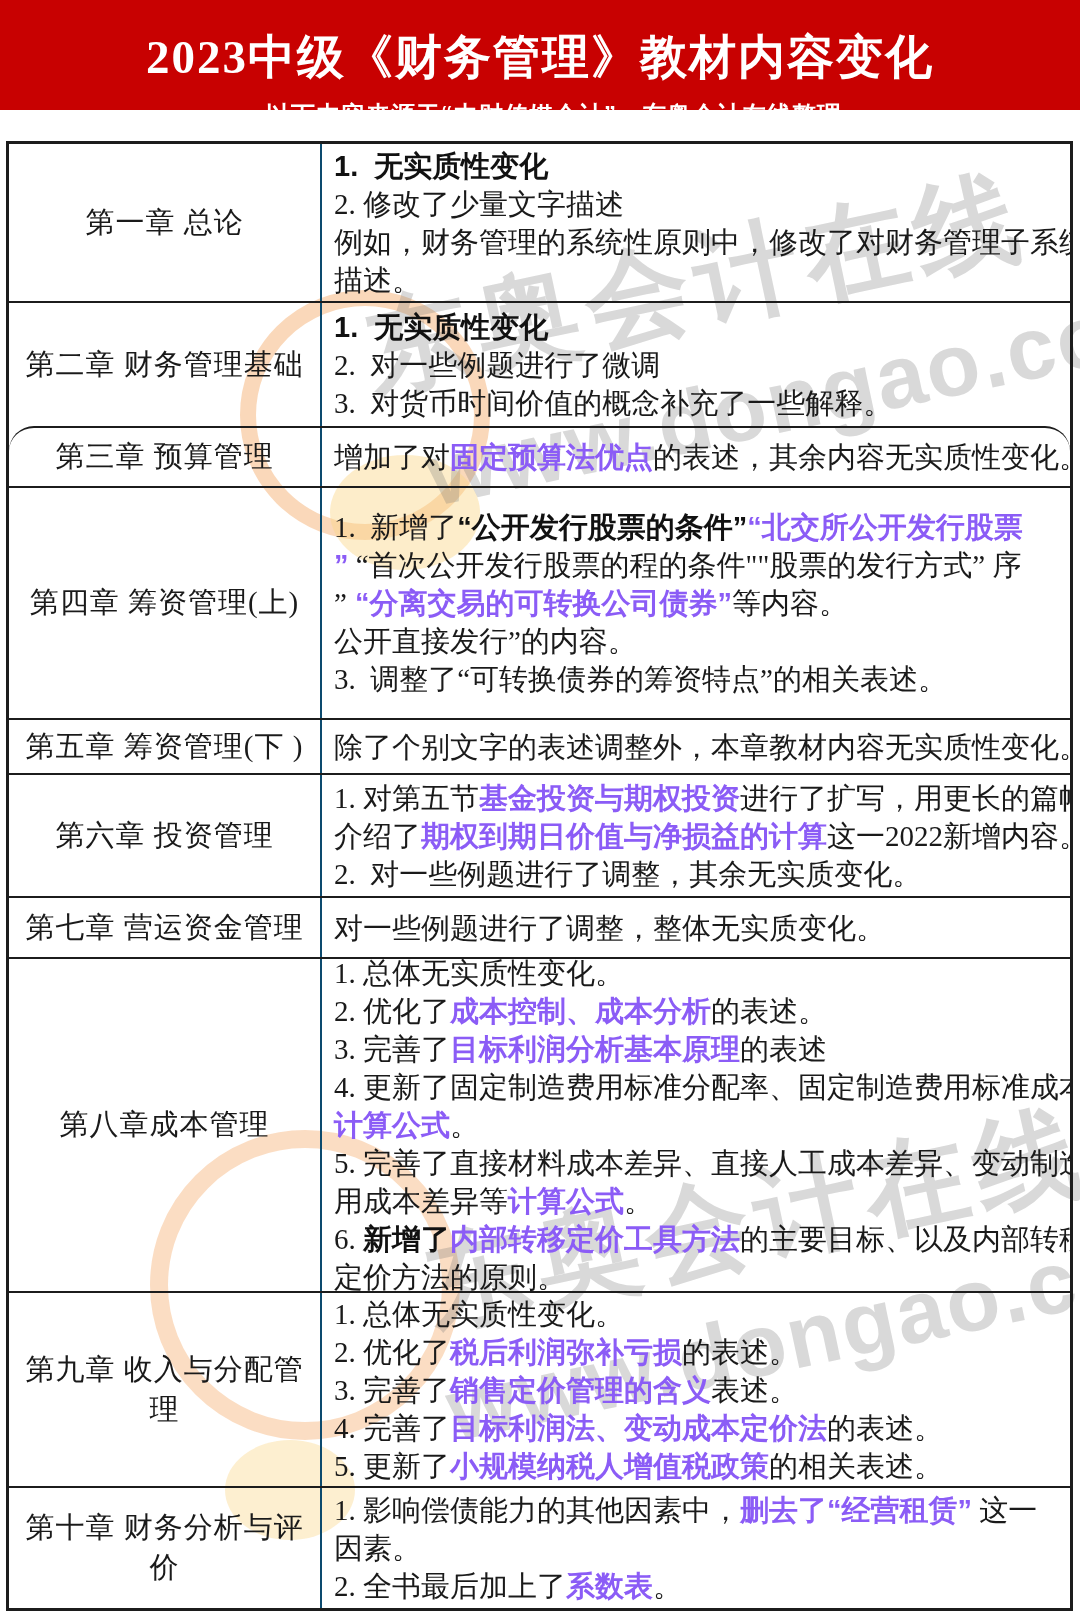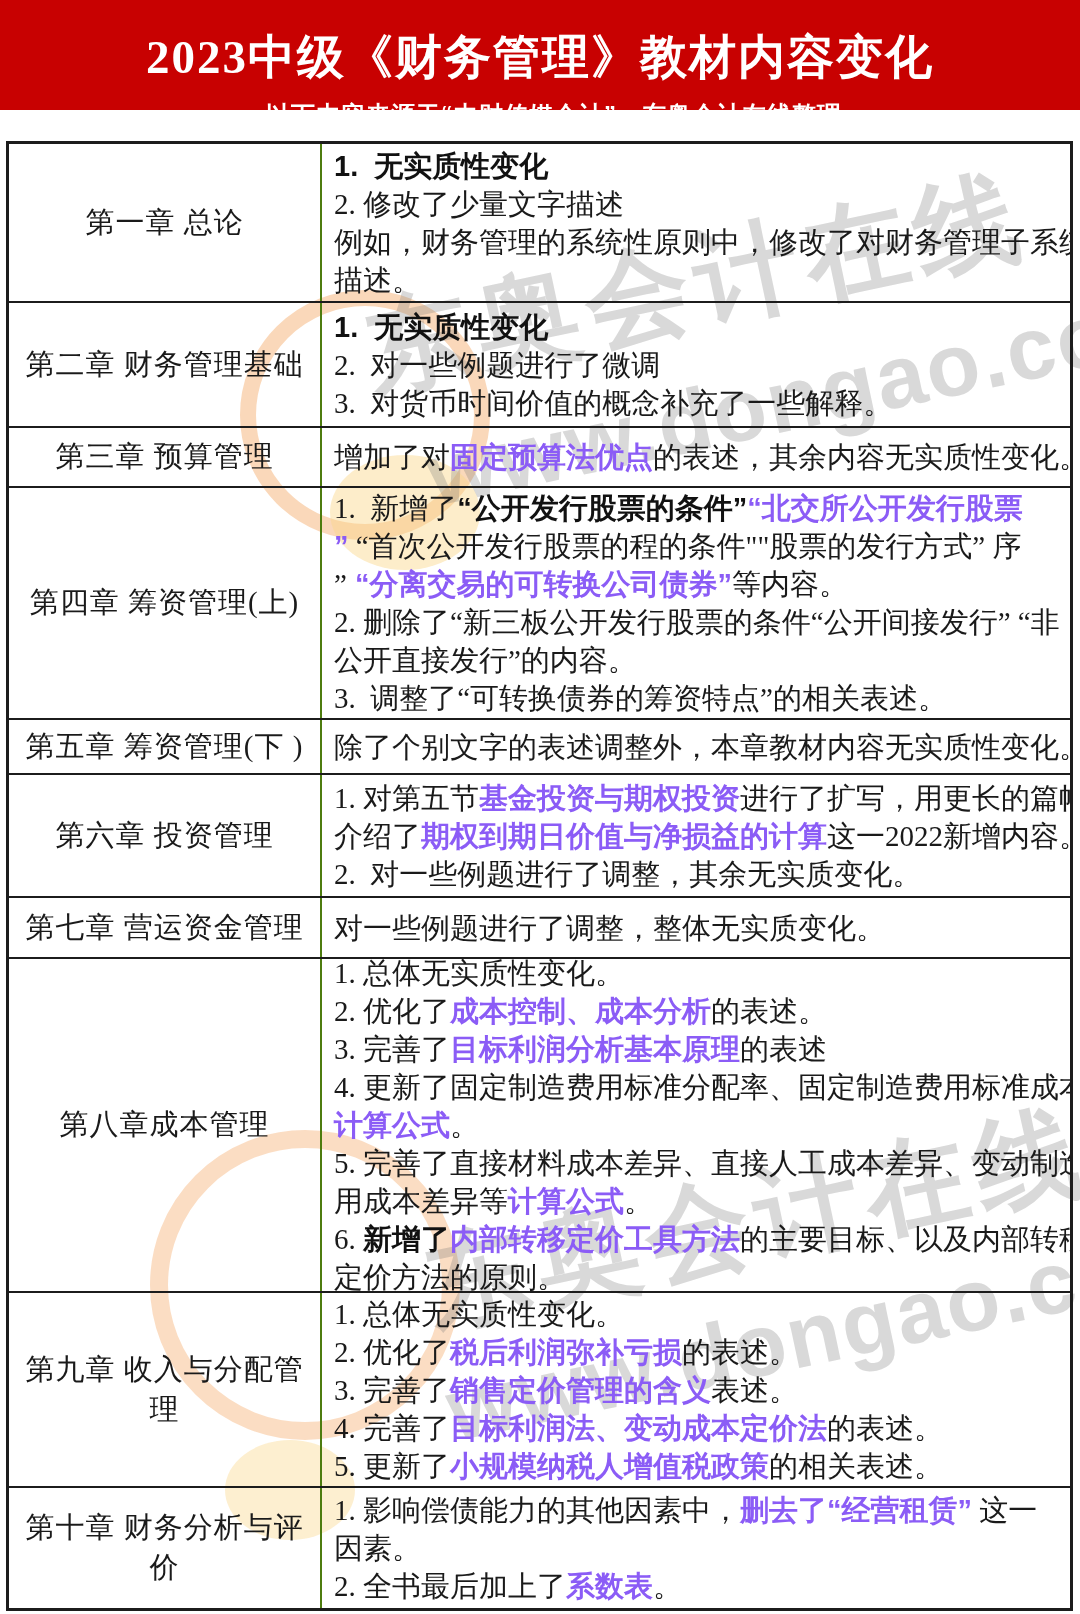--- a/index.html
+++ b/index.html
@@ -41,30 +41,30 @@
   
   .table{
     position:absolute;left:6px;top:141px;width:1067px;height:1470px;
     box-sizing:border-box;border:3px solid #1c1c1c;z-index:2;
     display:flex;flex-direction:column;background:transparent;
   }
   .row{display:flex;box-sizing:border-box;}
   .row + .row{border-top:2px solid #1c1c1c;}
   .row:nth-child(1){height:157px;}
   .row:nth-child(2){height:125px;}
-  .row:nth-child(3){height:60px;}
+  .row:nth-child(3){height:60px;border-radius:25px;}
   .row:nth-child(4){height:232px;}
   .row:nth-child(5){height:55px;}
   .row:nth-child(6){height:123px;}
   .row:nth-child(7){height:61px;}
   .row:nth-child(8){height:334px;}
   .row:nth-child(9){height:195px;}
   .row:nth-child(10){height:122px;}
   .cell-chapter{
-    flex:0 0 313px;box-sizing:border-box;border-right:2px solid #4d7c0f;
+    flex:0 0 313px;box-sizing:border-box;border-right:2px solid #0c4a6e;
     display:flex;align-items:center;justify-content:center;text-align:center;
     font-size:29px;color:#1a1a1a;letter-spacing:1px;padding:0 6px;
   }
   .cell-content{
     flex:1;display:flex;flex-direction:column;justify-content:center;
     padding:4px 6px 4px 12px;overflow:hidden;
   }
   .line{line-height:38px;font-size:29px;color:#1a1a1a;white-space:pre;}
   .seg-n{font-family:"Liberation Serif","DejaVu Serif",serif;}
   .seg-b{font-family:"Liberation Sans","DejaVu Sans",sans-serif;font-weight:bold;color:#111111;}
@@ -110,21 +110,20 @@
       <div class="cell-content">
         <div class="line"><span class="seg-n">增加了对</span><span class="seg-rb">固定预算法优点</span><span class="seg-n">的表述，其余内容无实质性变化。</span></div>
       </div>
     </div>
     <div class="row">
       <div class="cell-chapter">第四章 筹资管理(上)</div>
       <div class="cell-content">
         <div class="line"><span class="seg-n">1.  新增了</span><span class="seg-b">“公开发行股票的条件”</span><span class="seg-rb">“北交所公开发行股票</span></div>
         <div class="line"><span class="seg-rb">”</span><span class="seg-n"> “首次公开发行股票的程的条件""股票的发行方式” 序</span></div>
         <div class="line"><span class="seg-n">”</span><span class="seg-rb"> “分离交易的可转换公司债券”</span><span class="seg-n">等内容。</span></div>
-        <div class="line"><span class="seg-n">2. 删除了“新三板公开发行股票的条件“公开间接发行” “非</span></div>
         <div class="line"><span class="seg-n">公开直接发行”的内容。</span></div>
         <div class="line"><span class="seg-n">3.  调整了“可转换债券的筹资特点”的相关表述。</span></div>
       </div>
     </div>
     <div class="row">
       <div class="cell-chapter">第五章 筹资管理(下 )</div>
       <div class="cell-content">
         <div class="line"><span class="seg-n">除了个别文字的表述调整外，本章教材内容无实质性变化。</span></div>
       </div>
     </div>

